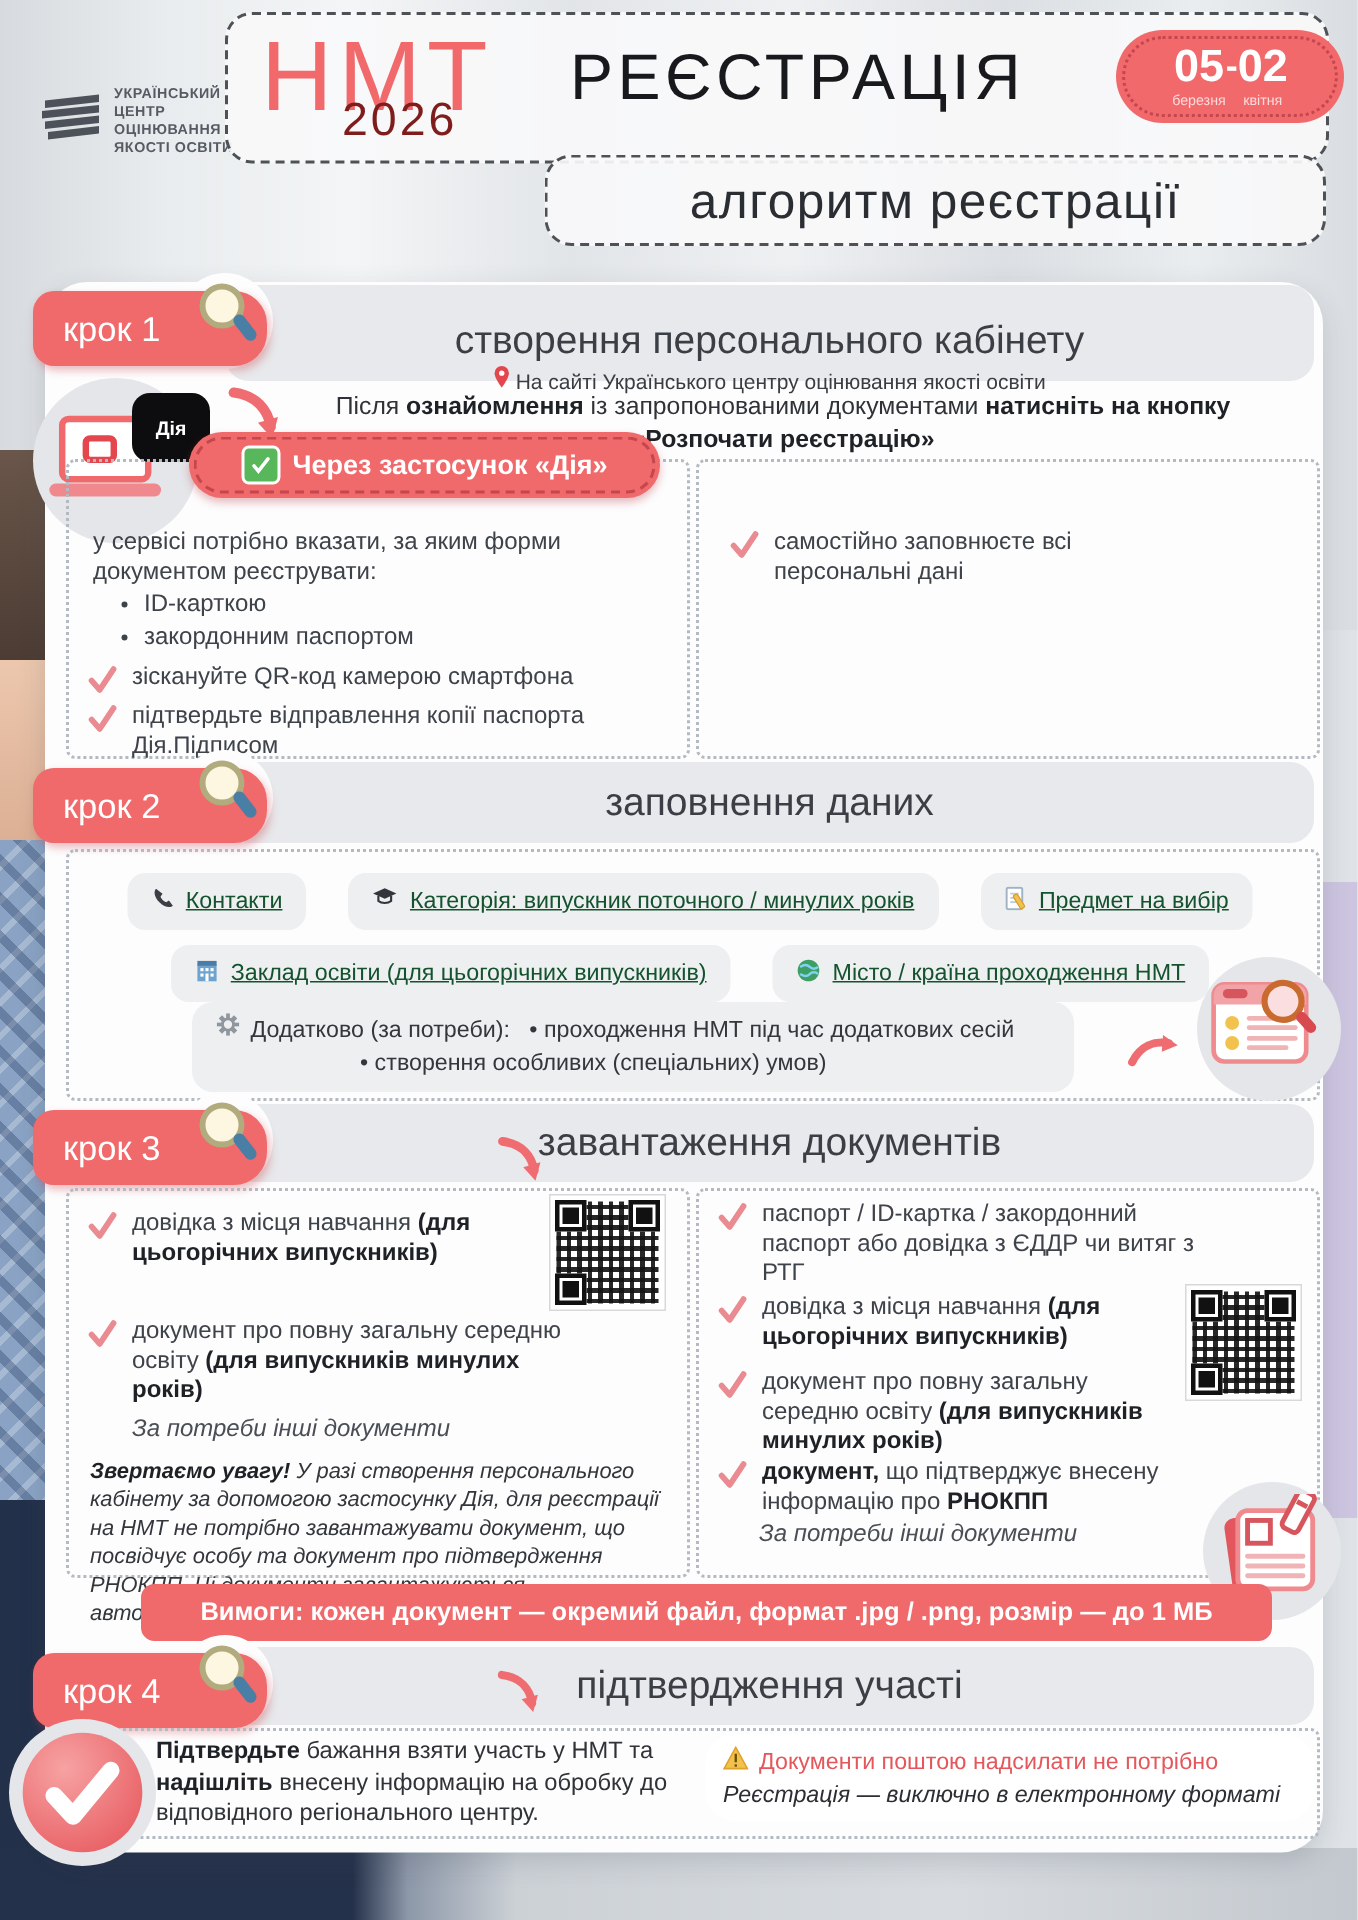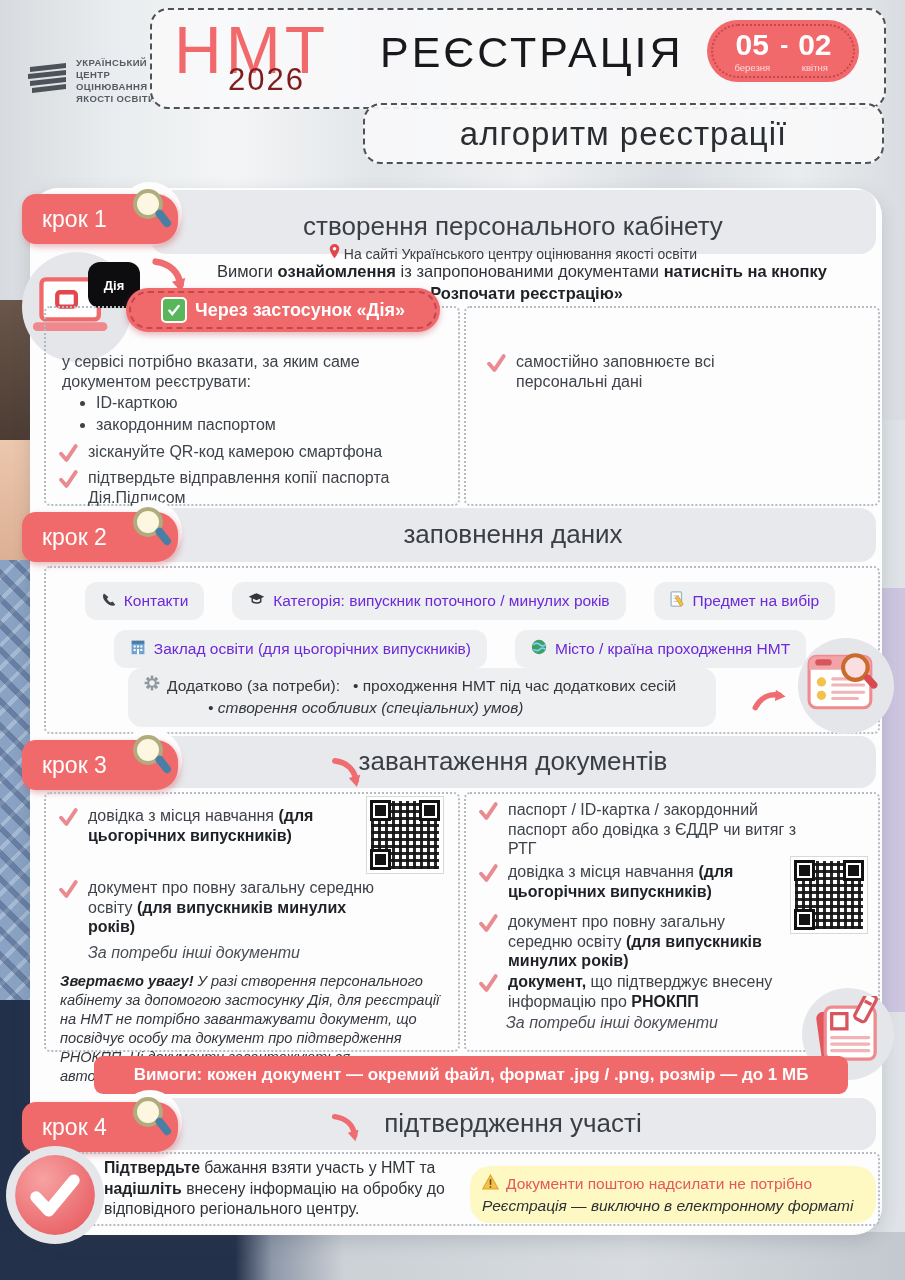--- a/index.html
+++ b/index.html
@@ -19,22 +19,22 @@
     background:linear-gradient(90deg,#24314a 0%,#24314a 26%,#8c97a8 30%,#ccd1d6 38%,#d8dce0 70%,#c3c8ce 100%);}
   .bg-purple{left:860px;top:588px;width:45px;height:424px;background:#cdc5e0;border-radius:10px 0 0 10px;}
   
   .logo{left:26px;top:48px;width:140px;height:66px;display:flex;gap:6px;align-items:center;}
   .logo-txt{font-size:9.5px;font-weight:bold;color:#565b63;line-height:1.25;letter-spacing:.4px;}
   .hbox{background:rgba(248,249,250,.92);border:2px dashed #4e5257;border-radius:18px;}
   .hbox1{left:150px;top:8px;width:732px;height:97px;}
   .brand-nmt{left:174px;top:12px;font-size:66px;letter-spacing:4px;color:#f2696c;font-weight:400;}
   .brand-year{left:228px;top:62px;font-size:31px;color:#7f1d1d;font-weight:500;letter-spacing:2px;}
   .h-title{left:380px;top:28px;width:330px;text-align:left;font-size:43px;letter-spacing:3px;color:#17191c;font-weight:500;}
-  .datepill{left:707px;top:20px;width:152px;height:62px;background:#f2696c;border-radius:32px;
-    outline:2px dotted #c4474e;outline-offset:-6px;display:flex;justify-content:center;align-items:center;gap:10px;color:#fff;}
+  .datepill{left:744px;top:20px;width:152px;height:62px;background:#f2696c;border-radius:32px;
+    outline:2px dotted #c4474e;outline-offset:-6px;display:flex;justify-content:center;align-items:center;color:#fff;}
   .d-col{display:flex;flex-direction:column;align-items:center;line-height:1;}
   .d-day{font-size:30px;font-weight:bold;}
   .d-mon{font-size:9.5px;color:#fbdadb;margin-top:3px;}
   .d-sep{font-size:24px;font-weight:bold;margin-top:-12px;}
   .hbox2{left:363px;top:103px;width:517px;height:57px;display:flex;align-items:center;justify-content:center;}
   .h-sub{font-size:33px;color:#2a2d31;letter-spacing:1px;}
   
   .card{left:30px;top:188px;width:852px;height:1047px;background:#fdfdfe;border-radius:28px;
         box-shadow:0 6px 18px rgba(60,70,90,.18);}
   
@@ -47,41 +47,41 @@
   .dotted{border:2px dotted #b3bac2;border-radius:6px;}
   .optbtn{background:#f0696b;border-radius:22px;outline:2px dashed #c4474e;outline-offset:-5px;
     display:flex;align-items:center;justify-content:center;gap:8px;color:#fff;font-weight:bold;font-size:18px;
     box-shadow:0 3px 6px rgba(190,60,70,.35);}
   .gchk{width:22px;height:22px;background:#58b75a;border:2px solid #fff;border-radius:5px;flex:none;}
   .lead{font-size:16px;color:#3e434a;font-weight:500;line-height:1.25;}
   .blist{font-size:16px;color:#3e434a;font-weight:500;line-height:1.4;margin:4px 0 0 0;padding-left:22px;}
   .citem{display:flex;gap:10px;font-size:16px;color:#3e434a;font-weight:500;line-height:1.22;}
   .chk{flex:none;margin-top:1px;}
   .pill{background:#edeff1;border-radius:12px;height:38px;display:flex;align-items:center;gap:8px;
-        padding:0 16px;font-size:15.5px;color:#6d28d9;white-space:nowrap;}
+        padding:0 16px;font-size:15.5px;color:#14532d;white-space:nowrap;text-decoration:underline;}
   .pillrow{display:flex;justify-content:center;gap:28px;}
   .xpill{background:#edeff1;border-radius:14px;font-size:15.5px;color:#33373c;padding:7px 16px;line-height:1.45;}
   .note{font-style:italic;font-size:16px;color:#4a4f56;}
   .attn{font-style:italic;font-size:14.6px;color:#33373c;line-height:1.3;}
   .reqbar{background:#f0696b;border-radius:9px;color:#fff;font-weight:bold;font-size:17px;
           display:flex;align-items:center;justify-content:center;}
   .qr{background:#fff;border:1px solid #d8d8d8;}
   .qr .px{position:absolute;inset:4px;opacity:.92;
     background:repeating-linear-gradient(90deg,#161616 0 3px,transparent 3px 7px),
                repeating-linear-gradient(0deg,#161616 0 3px,transparent 3px 7px);
     background-blend-mode:multiply;}
   .qr .f{position:absolute;width:15px;height:15px;border:3px solid #111;background:#fff;}
   .qr .f i{position:absolute;inset:2px;background:#111;}
   .gcirc{background:#e4e6ea;border-radius:50%;}
   .diabadge{background:#0d0d0f;border-radius:12px;color:#fff;font-size:13px;font-weight:bold;
             display:flex;align-items:center;justify-content:center;}
   .warnline{display:flex;gap:7px;align-items:center;font-size:15.5px;color:#e4575c;font-weight:500;}
   .warnnote{font-style:italic;font-size:15.5px;color:#2b2f34;margin-top:3px;}
   .conf{font-size:15.8px;line-height:1.3;color:#2f3338;}
-  .ibox{background:#fef9c3;border-radius:20px;padding:8px 12px;margin-top:10px;}
+  .ibox{background:#ffffff;border-radius:20px;padding:8px 12px;}
   b{color:#1e2126;}
 </style>
 </head>
 <body>
 
 <div class="page">
 
   <div class="abs bg-top"></div>
   <div class="abs bg-hair"></div>
   <div class="abs bg-face"></div>
@@ -143,21 +143,21 @@
   <div class="abs notch" style="left:118px;top:182px;width:64px;height:64px;"></div>
   <div class="abs step-label" style="left:22px;top:194px;width:136px;height:50px;">крок 1</div>
   <div class="abs" style="left:128px;top:186px;">
     <svg width="46" height="50" viewBox="0 0 46 50">
         <circle cx="20" cy="18" r="13" fill="#fdf6e0" stroke="#b2ab7e" stroke-width="4"></circle>
         <rect x="26" y="27" width="8" height="20" rx="4" transform="rotate(-38 26 27)" fill="#4a7fa5"></rect>
       </svg>
   </div>
 
   <div class="abs" style="left:170px;top:260px;width:704px;text-align:center;font-size:16.5px;line-height:1.35;">
-    <span>Вимоги </span><b>ознайомлення</b><span> із запропонованими документами </span><b>натисніть на кнопку</b><br>
+    <span>Після </span><b>ознайомлення</b><span> із запропонованими документами </span><b>натисніть на кнопку</b><br>
     <b>«Розпочати реєстрацію»</b>
   </div>
 
   <div class="abs gcirc" style="left:22px;top:252px;width:110px;height:110px;"></div>
   <div class="abs" style="left:30px;top:276px;">
     <svg width="86" height="64" viewBox="0 0 60 44">
         <rect x="8" y="2" width="40" height="28" rx="3" fill="#fff" stroke="#f0696b" stroke-width="3"></rect>
         <rect x="19" y="11" width="13" height="10" rx="2" fill="none" stroke="#e4464d" stroke-width="3"></rect>
         <rect x="2" y="32" width="52" height="6" rx="3" fill="#f0898d"></rect>
       </svg>
@@ -172,21 +172,21 @@
 
   <div class="abs dotted" style="left:44px;top:306px;width:412px;height:196px;"></div>
   <div class="abs optbtn" style="left:126px;top:288px;width:314px;height:44px;">
     <span class="gchk" style="display:flex;align-items:center;justify-content:center;">
       <svg width="14" height="14" viewBox="0 0 24 24">
           <path d="M4 13l5 6 11-14" stroke="#fff" stroke-width="4" fill="none" stroke-linecap="round"></path>
         </svg>
       </span>
     <span>Через застосунок «Дія»</span>
   </div>
-  <div class="abs lead" style="left:62px;top:352px;width:380px;">у сервісі потрібно вказати, за яким саме документом реєструвати:</div>
+  <div class="abs lead" style="left:62px;top:352px;width:380px;">у сервісі потрібно вказати, за яким форми документом реєструвати:</div>
   <ul class="abs blist" style="left:74px;top:388px;width:360px;">
     <li>ID-карткою</li>
     <li>закордонним паспортом</li>
   </ul>
   <div class="abs citem" style="left:58px;top:442px;width:390px;">
     <span class="chk"><svg width="20" height="20" viewBox="0 0 26 26">
           <path d="M4 14l7 8 L23 4" stroke="#e98b90" stroke-width="5" fill="none" stroke-linecap="round" stroke-linejoin="round"></path>
         </svg></span>
     <span>зіскануйте QR-код камерою смартфона</span>
   </div>
@@ -280,21 +280,21 @@
               <rect x="4" y="4" width="5" height="5" transform="rotate(45 6.5 6.5)"></rect>
               <rect x="17" y="4" width="5" height="5" transform="rotate(45 19.5 6.5)"></rect>
               <rect x="4" y="17" width="5" height="5" transform="rotate(45 6.5 19.5)"></rect>
               <rect x="17" y="17" width="5" height="5" transform="rotate(45 19.5 19.5)"></rect>
             </g>
             <circle cx="13" cy="13" r="6" fill="#edeff1" stroke="#8f969e" stroke-width="3"></circle>
           </svg></span>
       <span>Додатково (за потреби):</span>
       </span>
     &nbsp;&nbsp;•&nbsp;<span>проходження НМТ під час додаткових сесій</span><br>
-    <span style="margin-left:64px;font-style:italic;">•&nbsp;<span>створення особливих (спеціальних) умов)</span></span>
+    <span style="margin-left:96px;">•&nbsp;<span>створення особливих (спеціальних) умов)</span></span>
   </div>
   <div class="abs" style="left:756px;top:682px;transform:rotate(-70deg);">
     <svg width="34" height="34" viewBox="0 0 44 44">
         <path d="M6 6 C22 8 30 18 32 30" fill="none" stroke="#ef6d70" stroke-width="7" stroke-linecap="round"></path>
         <path d="M23 27 l10 11 4-15z" fill="#ef6d70"></path>
       </svg>
   </div>
   <div class="abs gcirc" style="left:798px;top:638px;width:96px;height:96px;"></div>
   <div class="abs" style="left:806px;top:652px;">
     <svg width="72" height="62" viewBox="0 0 70 58">

